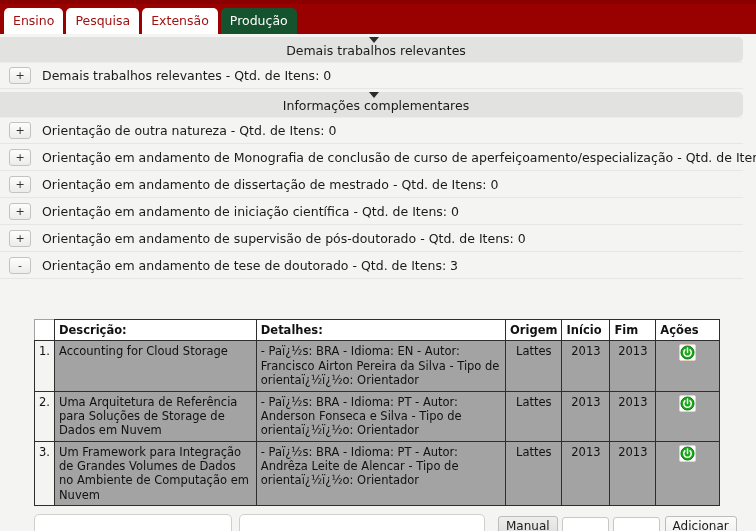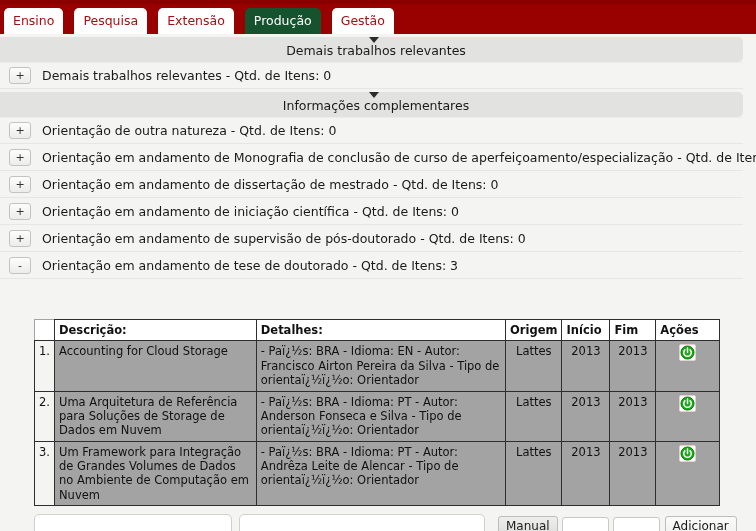--- a/index.html
+++ b/index.html
@@ -16,21 +16,21 @@
     position: relative;
     height: 34px;
     background: #990000;
     border-top: 4px solid #8a0000;
     padding-left: 4px;
     display: flex;
     align-items: flex-end;
   }
   .tab {
     height: 26px;
-    margin-right: 11px;
+    margin-right: 3px;
     padding: 0 9px;
     display: flex;
     align-items: center;
     font-size: 12.5px;
     line-height: 1;
     border-radius: 5px 5px 0 0;
     background: #ffffff;
     color: #a11212;
     white-space: nowrap;
   }
@@ -189,23 +189,20 @@
       <span>Ensino</span>
     </div>
   <div class="tab">
       <span>Pesquisa</span>
     </div>
   <div class="tab">
       <span>Extensão</span>
     </div>
   <div class="tab active">
       <span>Produção</span>
-    </div>
-  <div class="tab">
-      <span>Gestão</span>
     </div>
 </div>
 
 <div class="content">
 
   <div class="section-header">
     <span class="caret"></span>
     <span>Demais trabalhos relevantes</span>
   </div>
 

